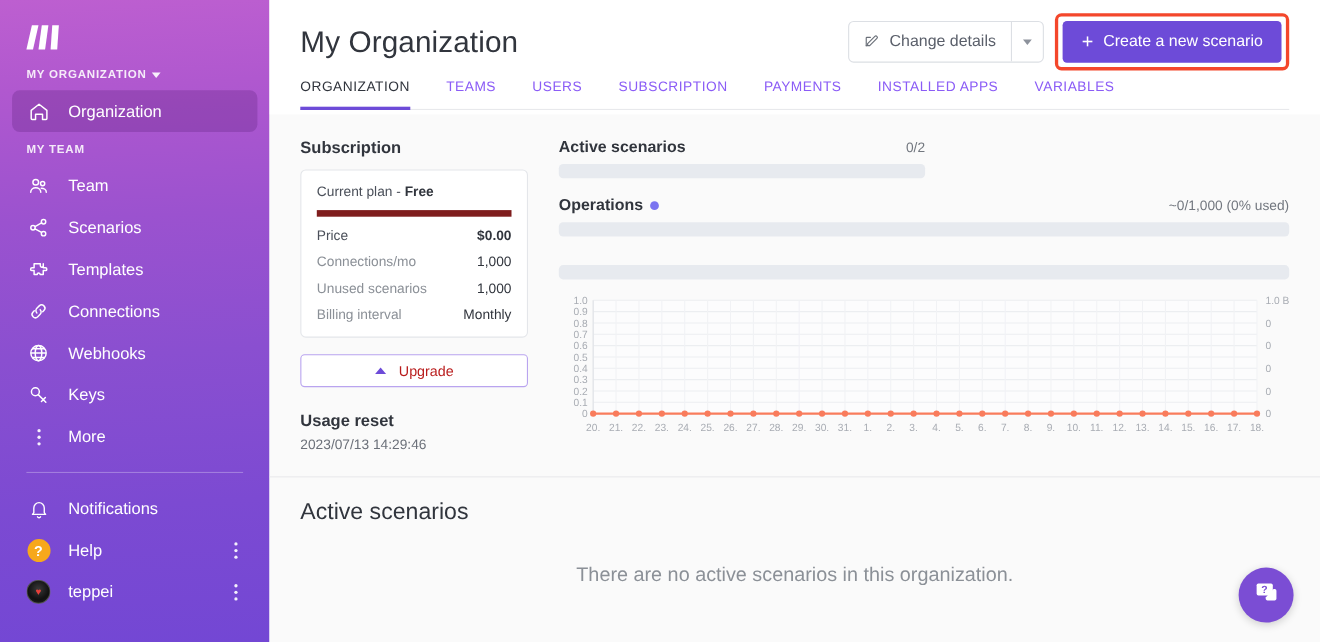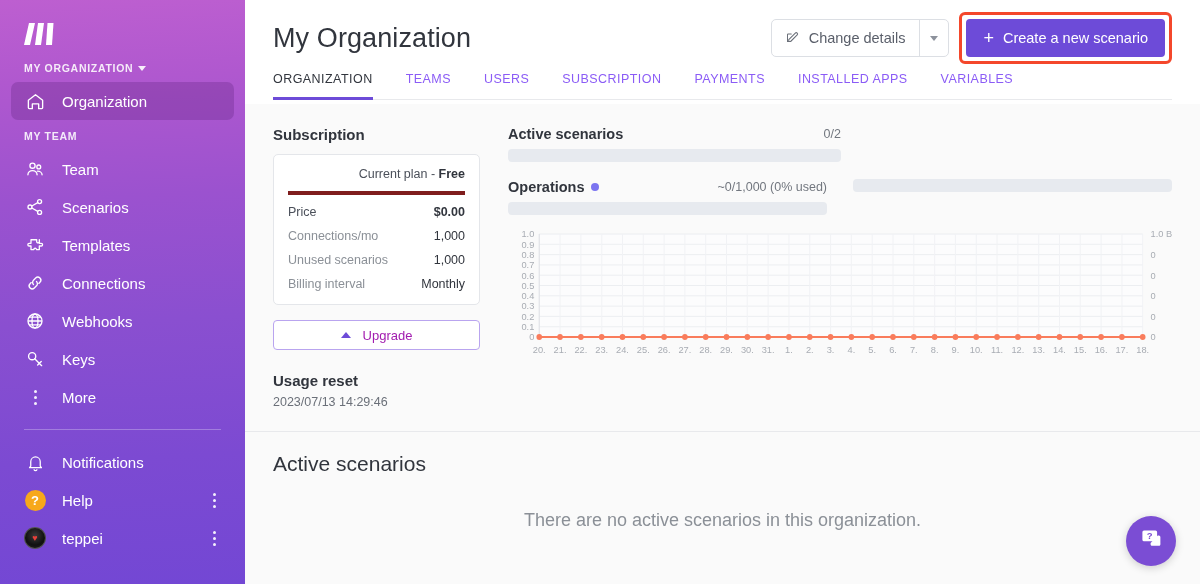--- a/index.html
+++ b/index.html
@@ -91,40 +91,40 @@
     position: relative; top: 1px;
   }
   .tab.active { color: #31353d; border-bottom-color: #6d4bd8; }
 
   .content { padding: 22px 28px 0 28px; display: flex; gap: 28px; }
 
   
   .col-left { width: 207px; flex: 0 0 207px; }
   .sec-title { font-size: 15px; font-weight: bold; color: #31353d; margin-bottom: 11px; }
   .card { border: 1px solid #e4e6ea; border-radius: 5px; background: #fff; padding: 12px 14px 13px 14px; }
-  .plan-line { font-size: 12.5px; color: #4b505a; padding-bottom: 10px; border-bottom: 4px solid #7f1d1d; text-align: right; }
+  .plan-line { font-size: 12.5px; color: #4b505a; padding-bottom: 10px; border-bottom: 6px solid #7f1d1d; }
   .plan-line b { color: #31353d; }
   .kv { display: flex; justify-content: space-between; font-size: 12.5px; margin-top: 10px; }
   .kv .k { color: #8b9097; }
   .kv.first .k { color: #4b505a; }
   .kv .v { color: #31353d; }
   .kv.first .v { font-weight: bold; }
   .btn-upgrade {
     margin-top: 15px; width: 100%; height: 30px; background: #fff;
-    border: 1px solid #b9a4ef; border-radius: 4px; color: #a21caf; font-size: 13px;
+    border: 1px solid #b9a4ef; border-radius: 4px; color: #b91c1c; font-size: 13px;
     display: flex; align-items: center; justify-content: center; gap: 12px; cursor: pointer;
     font-family: inherit;
   }
   .chev-up { width:0;height:0;border-left:5px solid transparent;border-right:5px solid transparent;border-bottom:6px solid #6d4bd8; }
   .usage-title { font-size: 15px; font-weight: bold; color: #31353d; margin-top: 22px; }
   .usage-date { font-size: 12.5px; color: #6b7079; margin-top: 6px; }
 
   
   .col-right { flex: 1; min-width: 0; }
-  .meter-row { display: flex; gap: 26px; }
+  .meter-row { display: flex; gap: 26px; flex-direction: column; }
   .meter { flex: 1; min-width: 0; }
   .meter-head { display: flex; align-items: center; justify-content: space-between; margin-bottom: 7px; }
   .meter-name { font-size: 14.5px; font-weight: bold; color: #31353d; display: flex; align-items: center; gap: 6px; }
   .dot { width: 8px; height: 8px; border-radius: 50%; display: inline-block; }
   .meter-val { font-size: 12.5px; color: #72777f; }
   .bar { height: 13px; border-radius: 4px; background: #e7eaef; width: 100%; }
   .meter-spacer { height: 17px; }
 
   .chart-wrap { margin-top: 14px; position: relative; height: 130px; }
   .chart-svg { display: block; width: 100%; height: 130px; }

